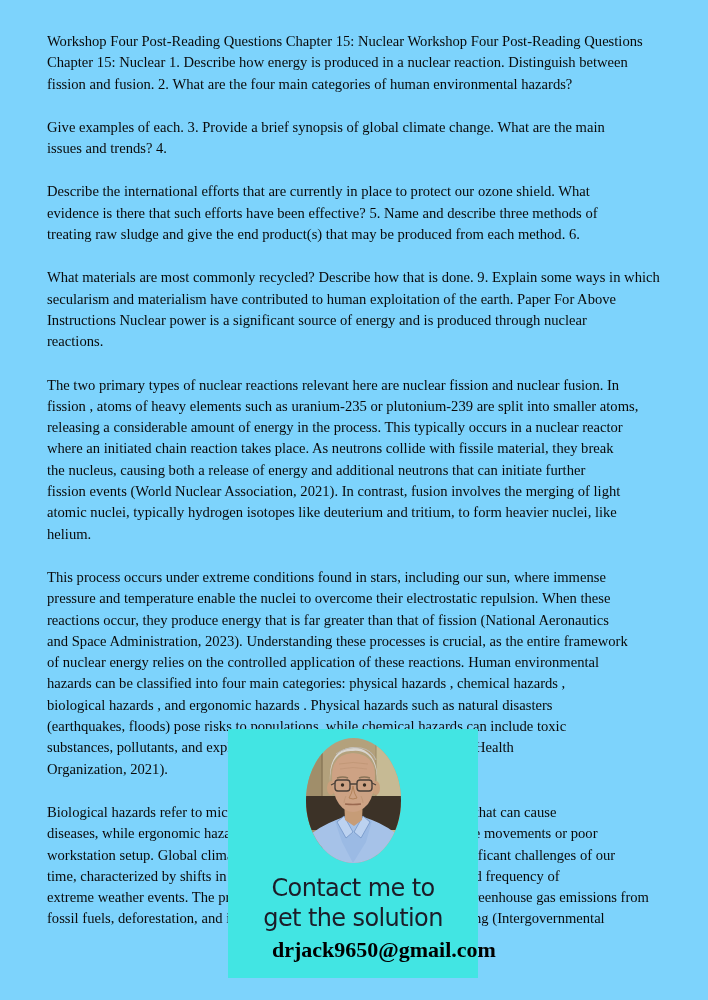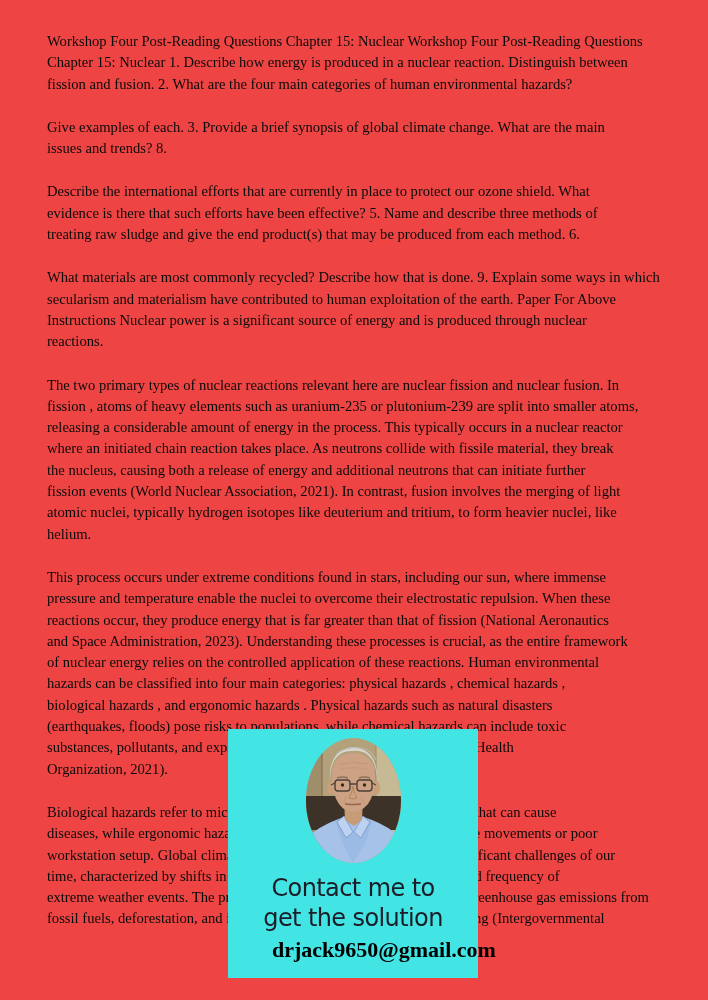--- a/index.html
+++ b/index.html
@@ -4,21 +4,21 @@
 <style>
   html, body { margin: 0; padding: 0; }
   body {
     width: 708px; height: 1000px;
     background: #ffffff;
     font-family: "Liberation Serif", serif;
   }
   .page {
     position: relative;
     width: 708px; height: 1000px;
-    background: #ef4444;
+    background: #7dd3fc;
     overflow: hidden;
   }
   .doc {
     position: absolute;
     left: 47px; top: 31px;
     width: 618px;
     font-size: 14.6px;
     line-height: 21.3px;
     color: #0a0a0a;
   }
@@ -60,21 +60,21 @@
 </head>
 <body>
 
 <div class="page">
 
   <div class="doc">
     <p class="para">Workshop Four Post-Reading Questions Chapter 15: Nuclear Workshop Four Post-Reading Questions
 Chapter 15: Nuclear 1. Describe how energy is produced in a nuclear reaction. Distinguish between
 fission and fusion. 2. What are the four main categories of human environmental hazards?</p>
     <p class="para">Give examples of each. 3. Provide a brief synopsis of global climate change. What are the main
-issues and trends? 8.</p>
+issues and trends? 4.</p>
     <p class="para">Describe the international efforts that are currently in place to protect our ozone shield. What
 evidence is there that such efforts have been effective? 5. Name and describe three methods of
 treating raw sludge and give the end product(s) that may be produced from each method. 6.</p>
     <p class="para">What materials are most commonly recycled? Describe how that is done. 9. Explain some ways in which
 secularism and materialism have contributed to human exploitation of the earth. Paper For Above
 Instructions Nuclear power is a significant source of energy and is produced through nuclear
 reactions.</p>
     <p class="para">The two primary types of nuclear reactions relevant here are nuclear fission and nuclear fusion. In
 fission , atoms of heavy elements such as uranium-235 or plutonium-239 are split into smaller atoms,
 releasing a considerable amount of energy in the process. This typically occurs in a nuclear reactor

